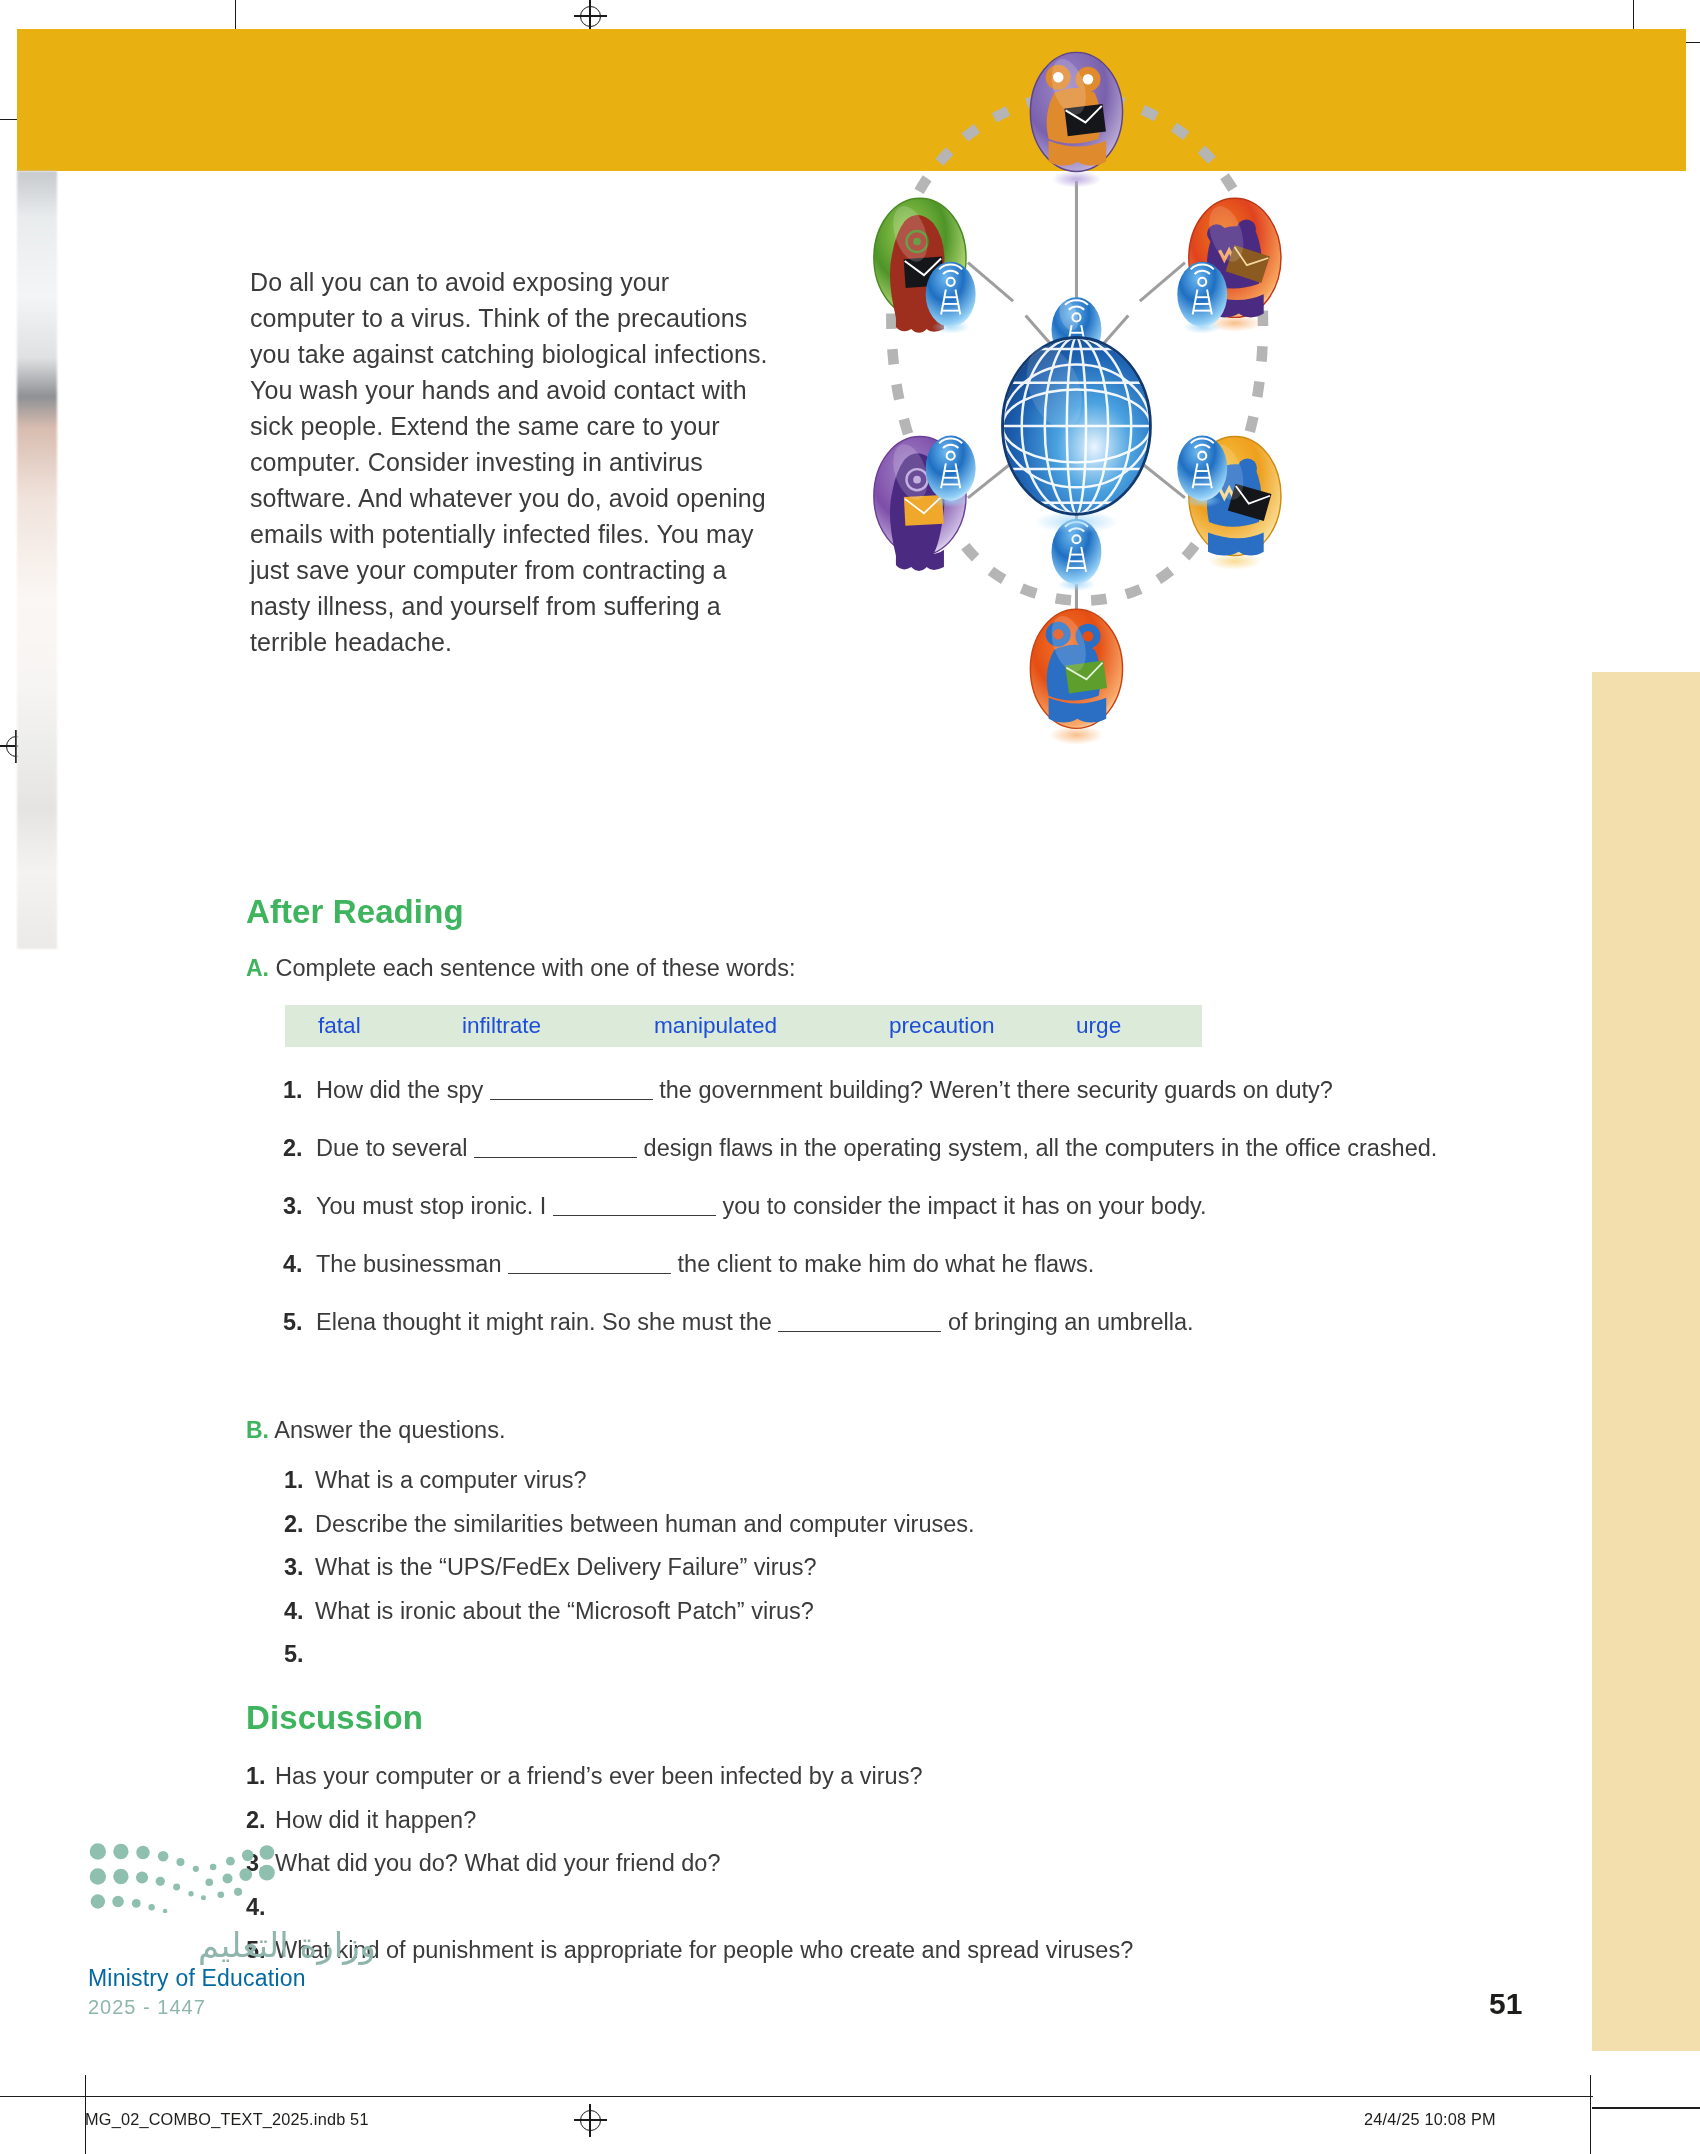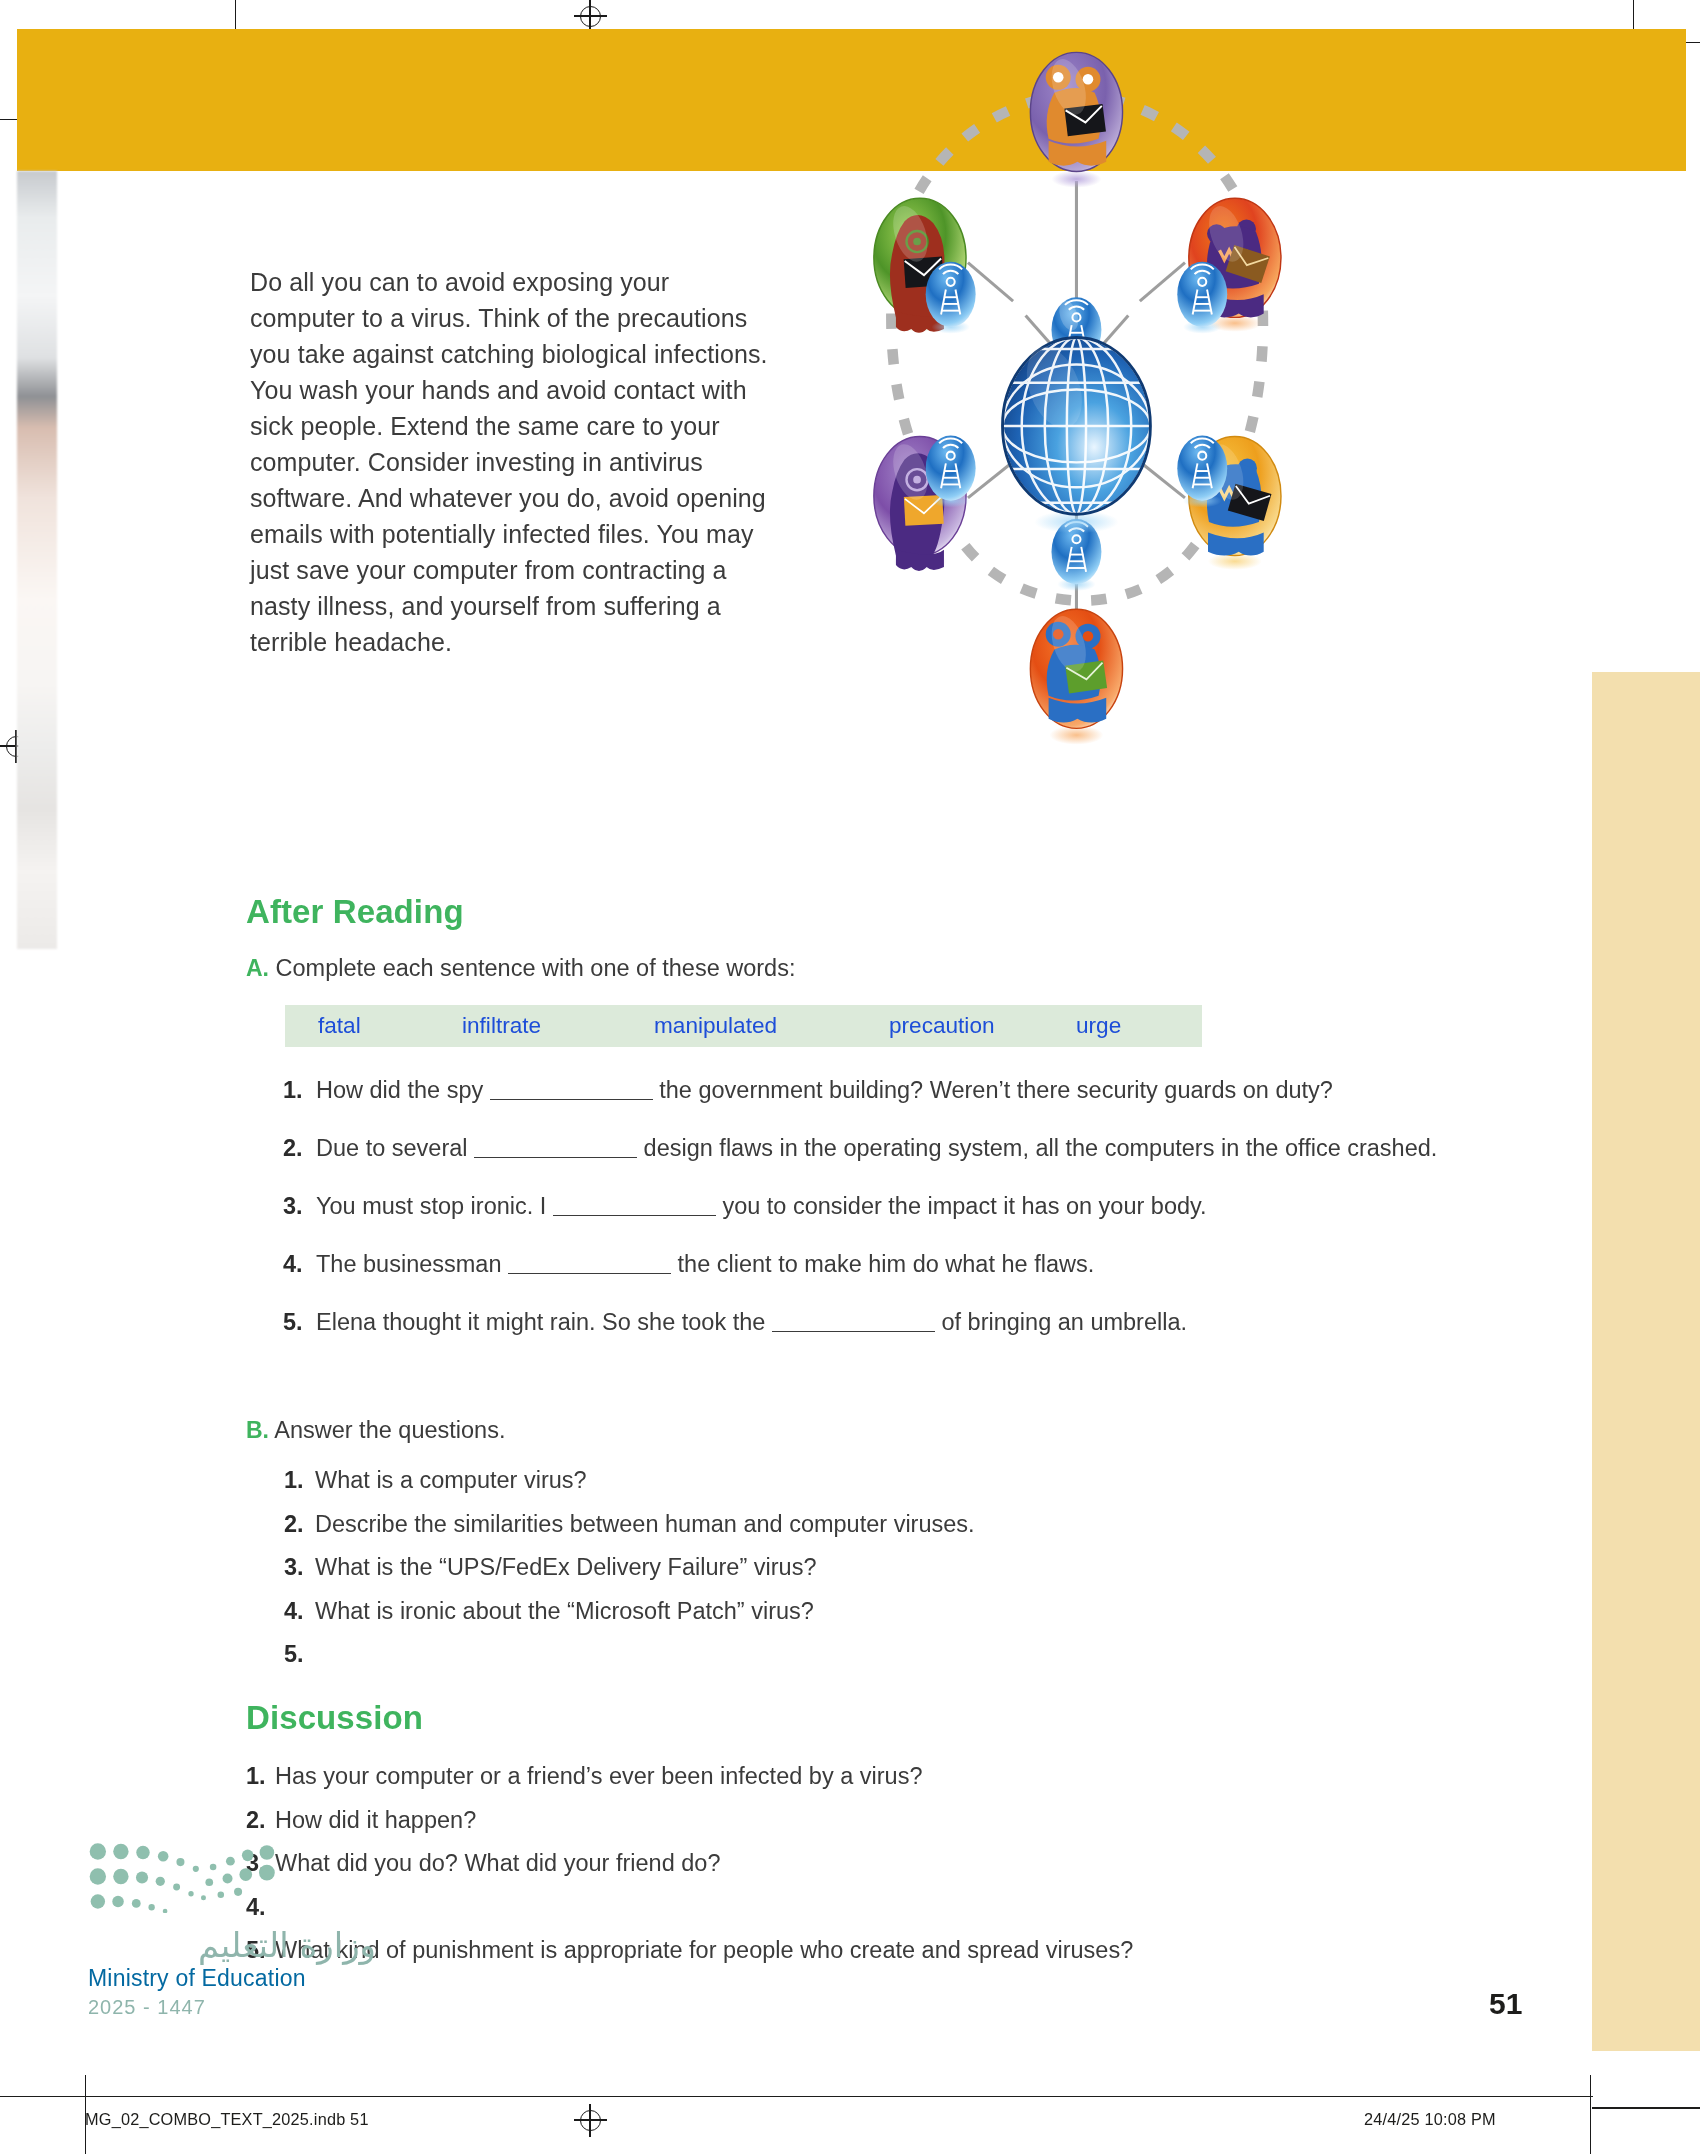--- a/index.html
+++ b/index.html
@@ -559,21 +559,21 @@
     <div class="row">
       <span class="num">3.</span>
       <span class="body"><span>You must stop ironic. I</span> <span class="blank"></span> <span>you to consider the impact it has on your body.</span></span>
     </div>
     <div class="row">
       <span class="num">4.</span>
       <span class="body"><span>The businessman</span> <span class="blank"></span> <span>the client to make him do what he flaws.</span></span>
     </div>
     <div class="row">
       <span class="num">5.</span>
-      <span class="body"><span>Elena thought it might rain. So she took the</span> <span class="blank"></span> <span>of bringing an umbrella.</span></span>
+      <span class="body"><span>Elena thought it might rain. So she must the</span> <span class="blank"></span> <span>of bringing an umbrella.</span></span>
     </div>
   </div>
 
   <div id="b-prompt">
     <span class="item-letter">B.</span>
     <span class="txt">Answer the questions.</span>
   </div>
 
   <div id="b-list">
     <div class="row">

